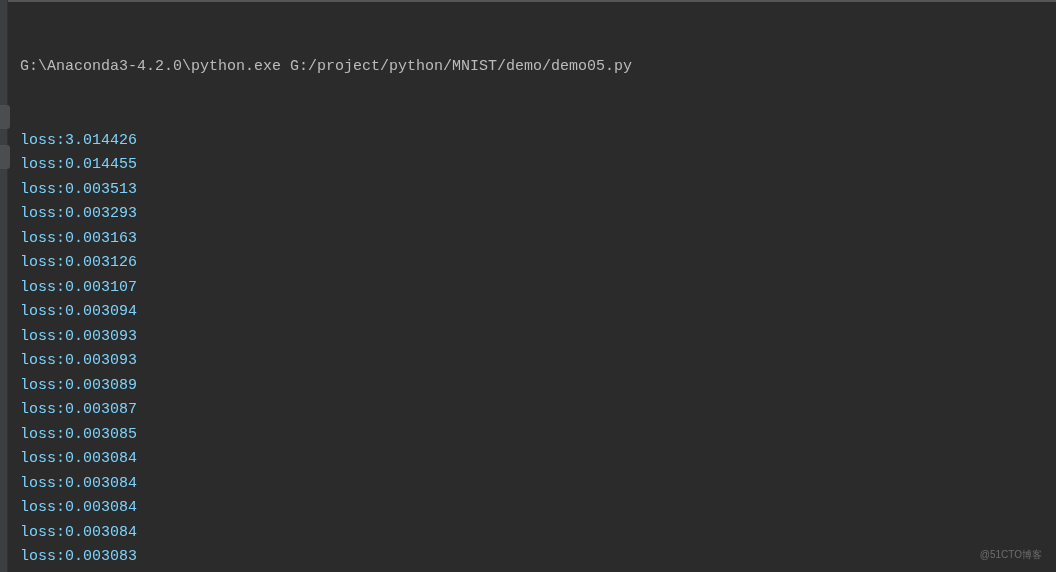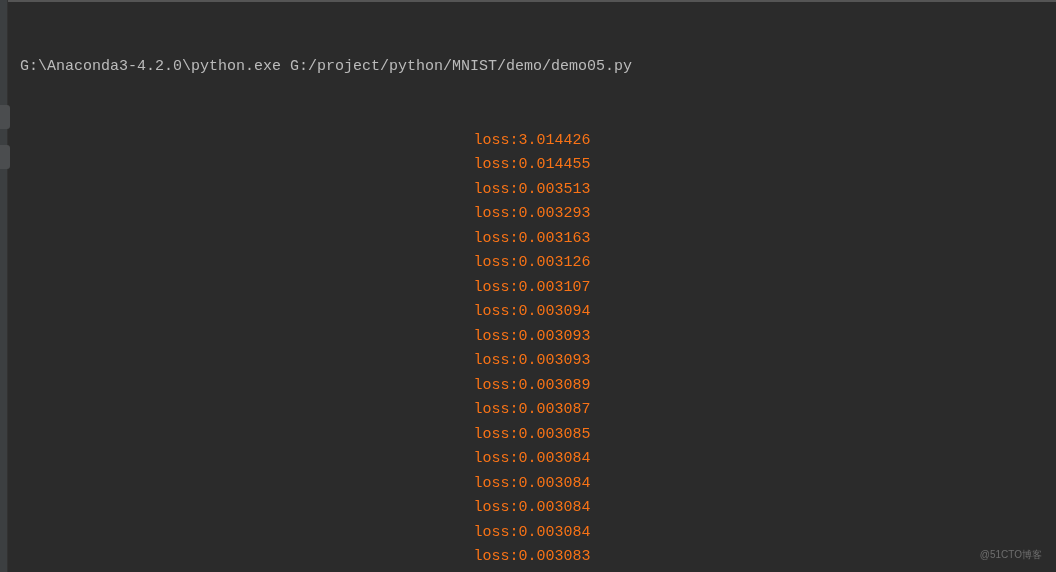--- a/index.html
+++ b/index.html
@@ -49,22 +49,21 @@
       position: relative;
     }
     .line {
       display: block;
       height: 24.5px;
     }
     .command-line {
       color: #bbbbbb;
     }
     .loss-line {
-      color: #f97316;
-      text-align: center;
+      color: #7dd3fc;
     }
     .blank-line {
       height: 24.5px;
     }
     .watermark {
       position: absolute;
       bottom: 10px;
       right: 14px;
       color: #6e6e6e;
       font-size: 10px;

